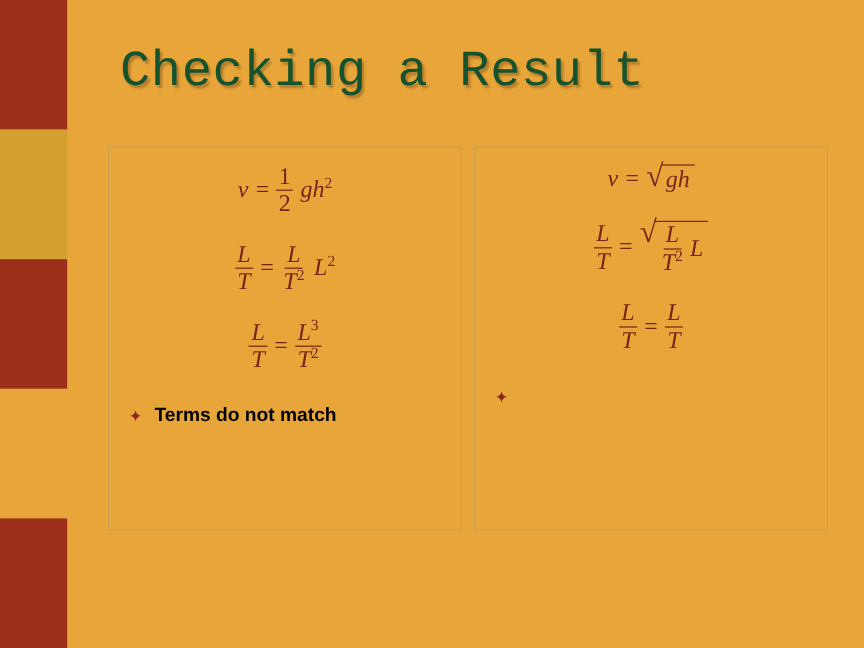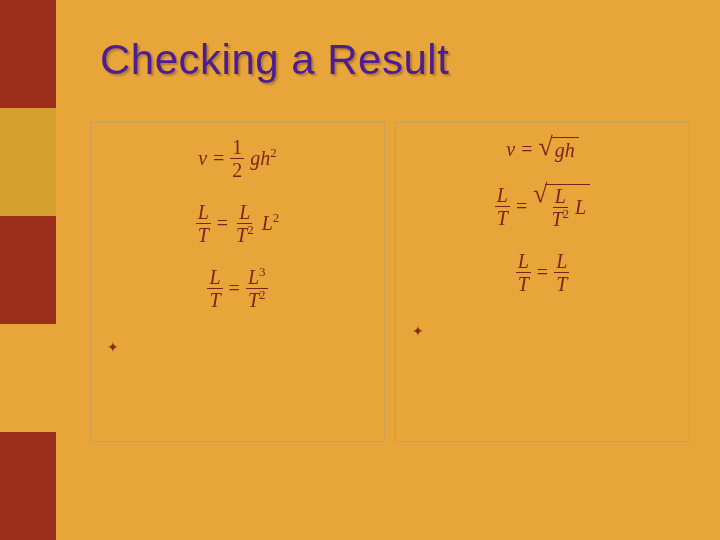--- a/index.html
+++ b/index.html
@@ -26,23 +26,23 @@
   }
   .s1 { background: #9b2f1a; }
   .s2 { background: #d4a030; }
   .s3 { background: #9b2f1a; }
   .s4 { background: #e8a63a; }
   .s5 { background: #9b2f1a; }
   .title {
     position: absolute;
     left: 100px;
     top: 36px;
-    font-family: Liberation Sans, sans-serif;
+    font-family: Liberation Mono, monospace;
     font-size: 42px;
-    color: #4c1d95;
+    color: #14532d;
     letter-spacing: 0.5px;
     text-shadow: 2px 2px 2px rgba(80,40,10,0.35);
   }
   .columns {
     position: absolute;
     left: 90px;
     top: 122px;
     width: 600px;
     display: flex;
     gap: 10px;
@@ -177,20 +177,21 @@
         <span class="rm">=</span>
         <span class="frac">
           <span class="num"><span class="it">L</span><sup>3</sup></span>
           <span class="den"><span class="it">T</span><sup>2</sup></span>
         </span>
       </div>
 
     </div>
     <div class="caption">
       <span class="bullet">✦</span>
+      <span>Terms do not match</span>
     </div>
   </div>
 
   <div class="col">
     <div class="eqs">
 
       <div class="eq">
         <span class="it">v</span>
         <span class="rm">=</span>
         <span class="sqrt">

